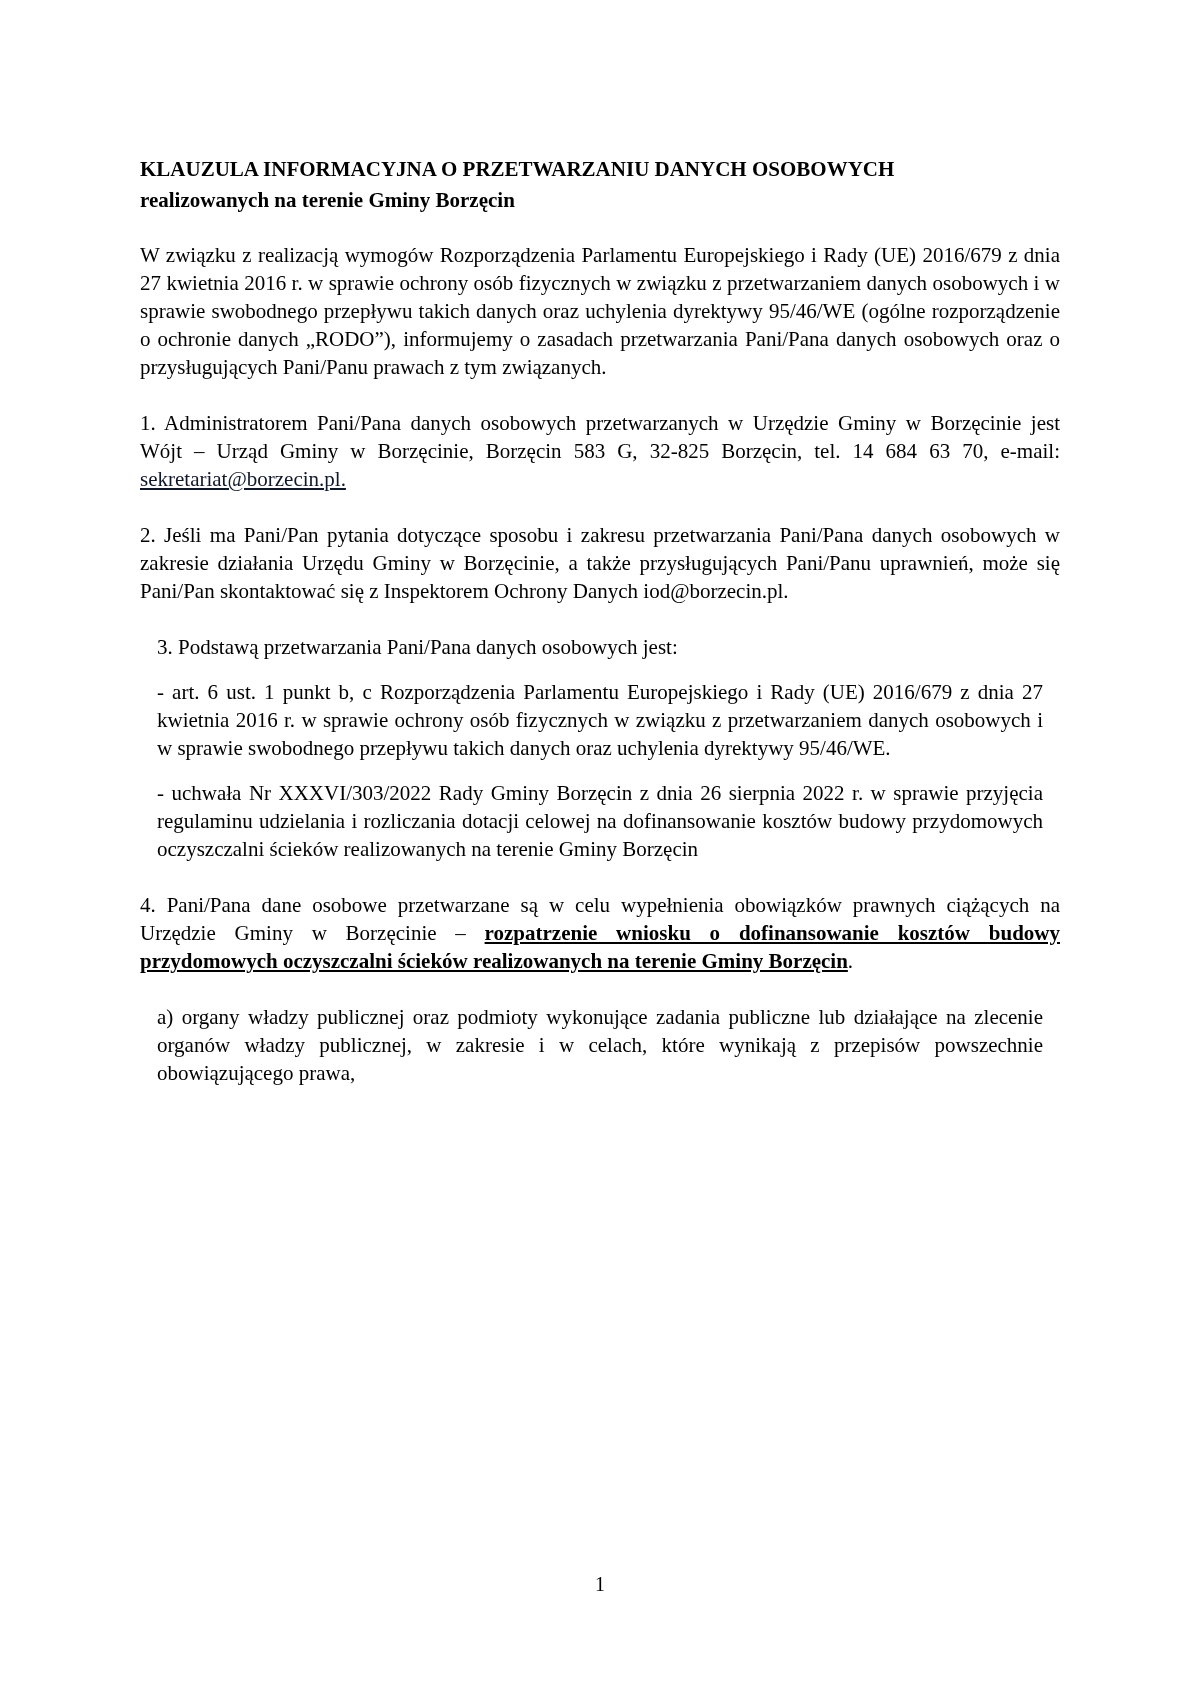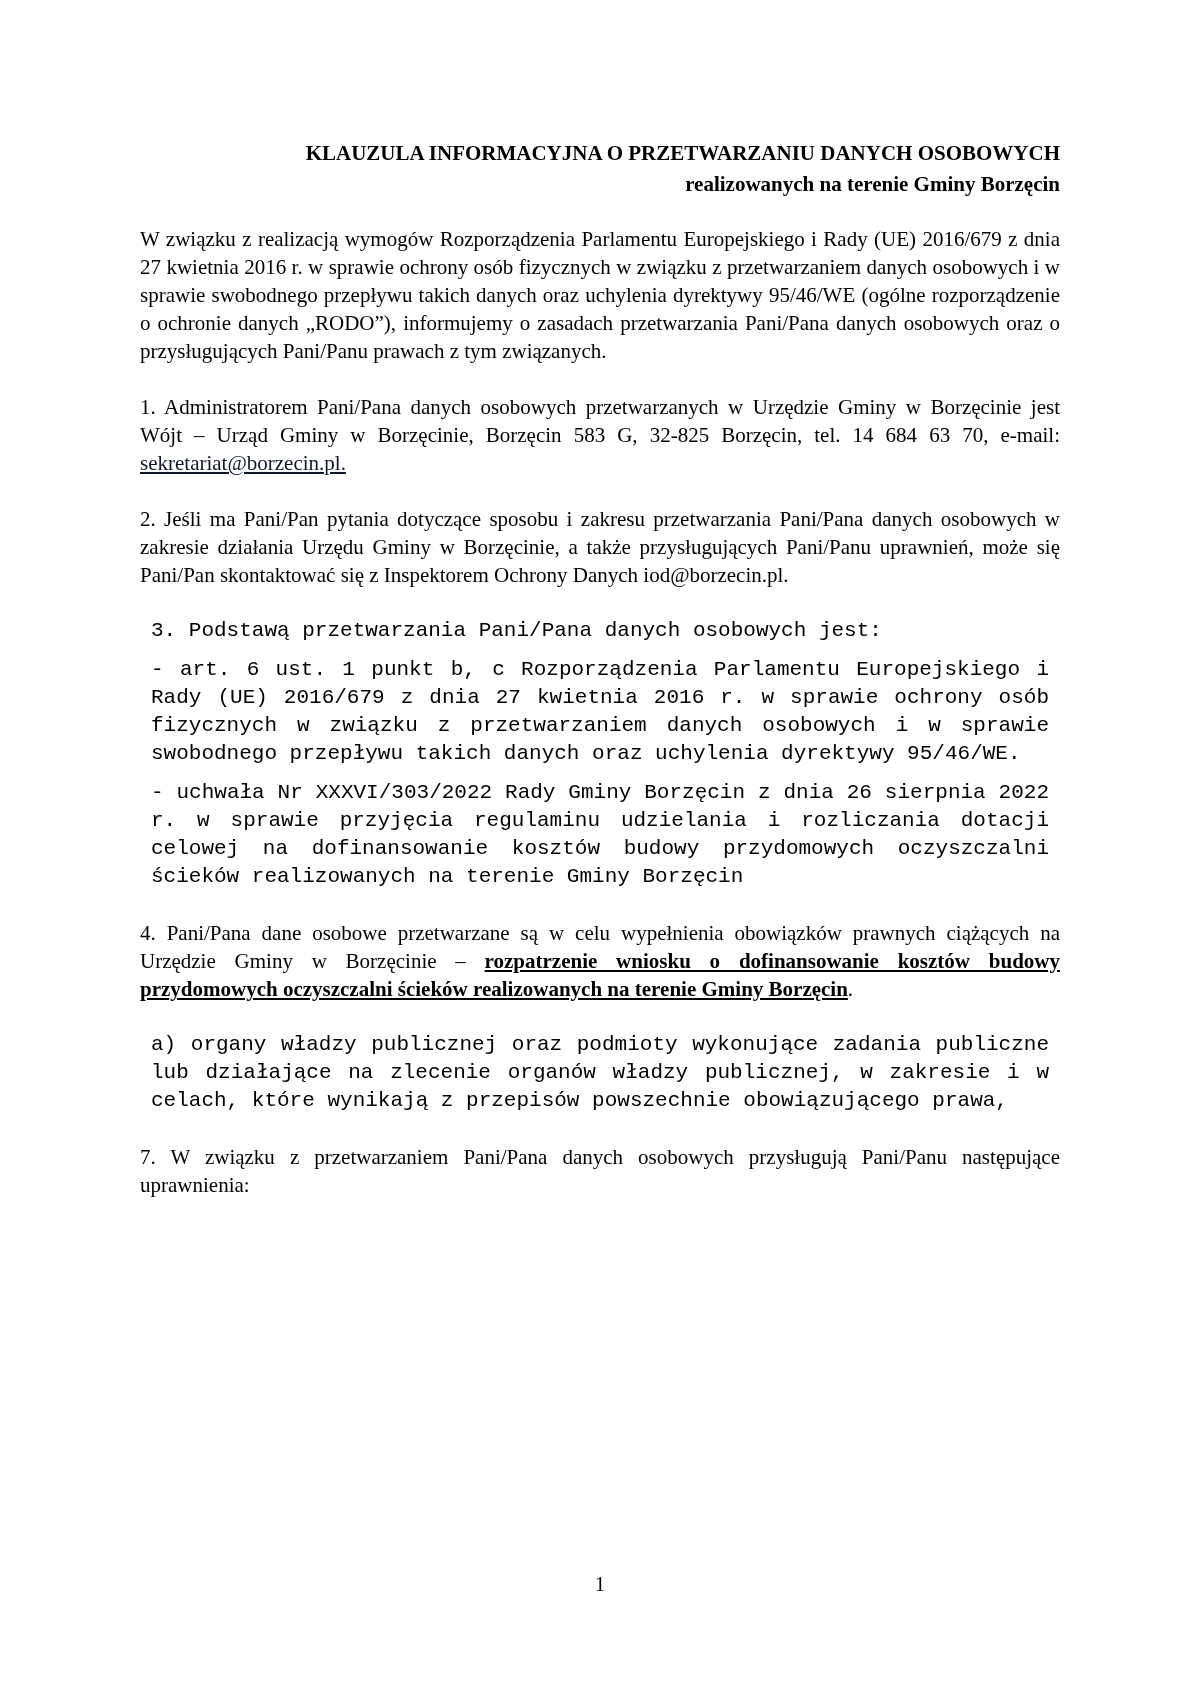--- a/index.html
+++ b/index.html
@@ -20,33 +20,32 @@
     position: absolute;
     left: 140px;
     top: 138px;
     width: 920px;
     font-size: 21px;
     line-height: 28px;
     text-align: justify;
   }
   .doc-title {
     font-weight: 700;
-    text-align: right;
+    text-align: left;
     line-height: 31px;
-    margin: 0 0 25px 0;
+    margin: 16px 0 25px 0;
   }
   .para {
     margin: 0 0 28px 0;
   }
   .group {
     margin: 0 0 28px 0;
   }
   .group .sub {
-    margin: 11px;
-    font-family: Liberation Mono, monospace;
+    margin: 17px;
   }
   .last {
     margin-bottom: 0;
   }
   .emph {
     font-weight: 700;
     text-decoration: underline;
   }
   a.link {
     color: #0f172a;
@@ -85,18 +84,17 @@
       <div class="sub">- uchwała Nr XXXVI/303/2022 Rady Gminy Borzęcin z dnia 26 sierpnia 2022 r. w sprawie przyjęcia regulaminu udzielania i rozliczania dotacji celowej na dofinansowanie kosztów budowy przydomowych oczyszczalni ścieków realizowanych na terenie Gminy Borzęcin</div>
     </div>
 
     <p class="para"><span>4. Pani/Pana dane osobowe przetwarzane są w celu wypełnienia obowiązków prawnych ciążących na Urzędzie Gminy w Borzęcinie – </span><span class="emph">rozpatrzenie wniosku o dofinansowanie kosztów budowy przydomowych oczyszczalni ścieków realizowanych na terenie Gminy Borzęcin</span><span>.</span></p>
 
     <div class="group">
       <div class="sub">a) organy władzy publicznej oraz podmioty wykonujące zadania publiczne lub działające na zlecenie organów władzy publicznej, w zakresie i w celach, które wynikają z przepisów powszechnie obowiązującego prawa,</div>
     </div>
 
 
-    <p class="para last">7. W związku z przetwarzaniem Pani/Pana danych osobowych przysługują Pani/Panu następujące uprawnienia:</p>
 
   </div>
 
   <div class="footer">1</div>
 </div>
 
 </body></html>

